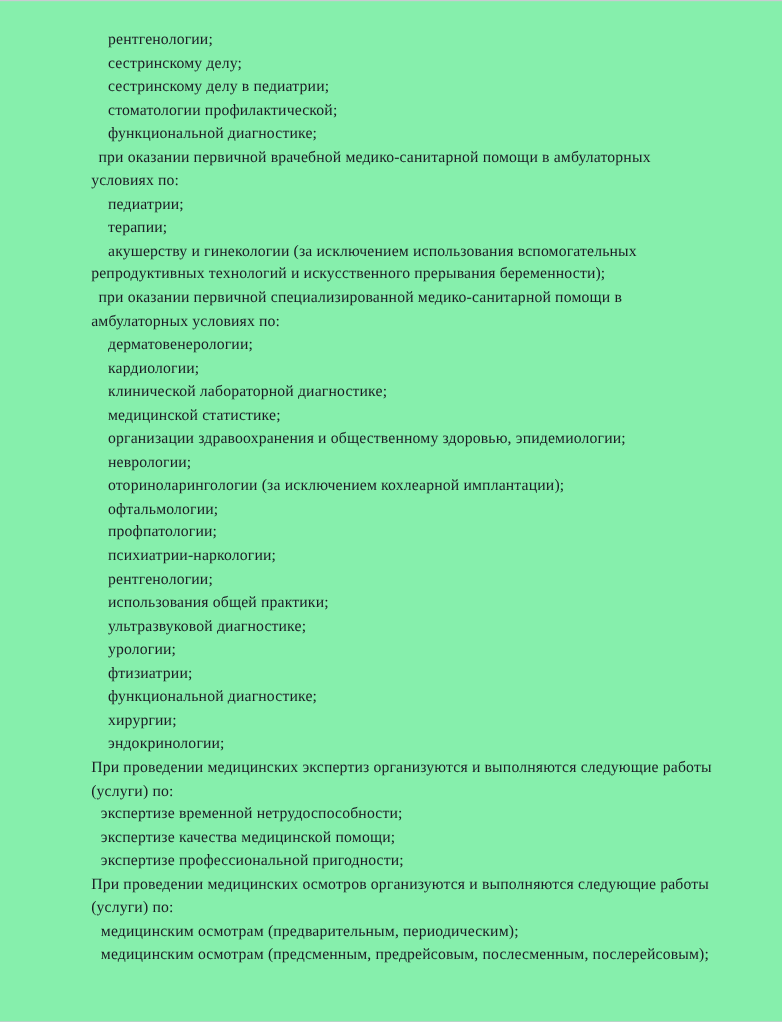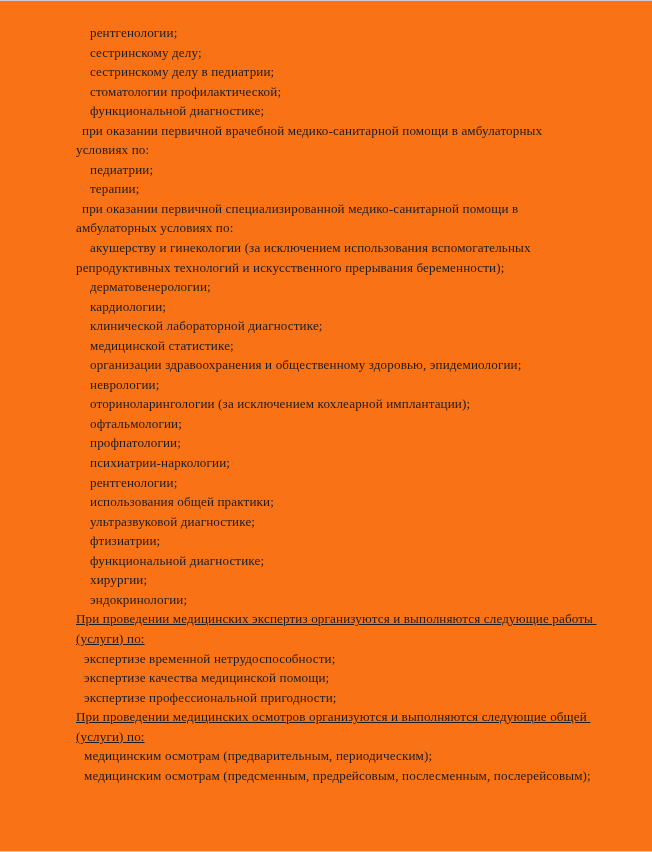--- a/index.html
+++ b/index.html
@@ -13,21 +13,21 @@
     height: 852px;
     overflow: hidden;
     font-family: "Liberation Serif", "DejaVu Serif", serif;
   }
 
   #page {
     position: relative;
     box-sizing: border-box;
     width: 652px;
     height: 852px;
-    background: #f97316;
+    background: #86efac;
     border-top: 1px solid #c9ccd2;
     border-bottom: 1px solid #c9ccd2;
   }
 
   #doc-body {
     position: absolute;
     left: 76px;
     top: 22px;
     width: 518px;
   }
@@ -36,21 +36,21 @@
     display: block;
     color: #1c1c24;
     font-size: 13.1px;
     line-height: 19.55px;
     white-space: pre-wrap;
     letter-spacing: 0.01em;
     text-align: left;
   }
 
   
-  .lvl-base   { padding-left: 0px;  text-indent: 0px; text-decoration: underline; }
+  .lvl-base   { padding-left: 0px;  text-indent: 0px; }
   .lvl-head   { padding-left: 0px;  text-indent: 6px; }
   .lvl-item   { padding-left: 0px;  text-indent: 14px; }
   .lvl-sub    { padding-left: 0px;  text-indent: 8px; }
 
   
   .wrap-hang  { text-indent: 6px; }
   .wrap-item  { text-indent: 14px; }
 </style>
 </head>
 <body>
@@ -58,40 +58,41 @@
 <div id="page">
   <div id="doc-body">
       <span class="line lvl-item wrap-item">рентгенологии;</span>
       <span class="line lvl-item wrap-item">сестринскому делу;</span>
       <span class="line lvl-item wrap-item">сестринскому делу в педиатрии;</span>
       <span class="line lvl-item wrap-item">стоматологии профилактической;</span>
       <span class="line lvl-item wrap-item">функциональной диагностике;</span>
       <span class="line lvl-head wrap-hang">при оказании первичной врачебной медико-санитарной помощи в амбулаторных условиях по:</span>
       <span class="line lvl-item wrap-item">педиатрии;</span>
       <span class="line lvl-item wrap-item">терапии;</span>
+      <span class="line lvl-item wrap-item">акушерству и гинекологии (за исключением использования вспомогательных репродуктивных технологий и искусственного прерывания беременности);</span>
       <span class="line lvl-head wrap-hang">при оказании первичной специализированной медико-санитарной помощи в амбулаторных условиях по:</span>
-      <span class="line lvl-item wrap-item">акушерству и гинекологии (за исключением использования вспомогательных репродуктивных технологий и искусственного прерывания беременности);</span>
       <span class="line lvl-item wrap-item">дерматовенерологии;</span>
       <span class="line lvl-item wrap-item">кардиологии;</span>
       <span class="line lvl-item wrap-item">клинической лабораторной диагностике;</span>
       <span class="line lvl-item wrap-item">медицинской статистике;</span>
       <span class="line lvl-item wrap-item">организации здравоохранения и общественному здоровью, эпидемиологии;</span>
       <span class="line lvl-item wrap-item">неврологии;</span>
       <span class="line lvl-item wrap-item">оториноларингологии (за исключением кохлеарной имплантации);</span>
       <span class="line lvl-item wrap-item">офтальмологии;</span>
       <span class="line lvl-item wrap-item">профпатологии;</span>
       <span class="line lvl-item wrap-item">психиатрии-наркологии;</span>
       <span class="line lvl-item wrap-item">рентгенологии;</span>
       <span class="line lvl-item wrap-item">использования общей практики;</span>
       <span class="line lvl-item wrap-item">ультразвуковой диагностике;</span>
+      <span class="line lvl-item wrap-item">урологии;</span>
       <span class="line lvl-item wrap-item">фтизиатрии;</span>
       <span class="line lvl-item wrap-item">функциональной диагностике;</span>
       <span class="line lvl-item wrap-item">хирургии;</span>
       <span class="line lvl-item wrap-item">эндокринологии;</span>
       <span class="line lvl-base">При проведении медицинских экспертиз организуются и выполняются следующие работы (услуги) по:</span>
       <span class="line lvl-sub">экспертизе временной нетрудоспособности;</span>
       <span class="line lvl-sub">экспертизе качества медицинской помощи;</span>
       <span class="line lvl-sub">экспертизе профессиональной пригодности;</span>
-      <span class="line lvl-base">При проведении медицинских осмотров организуются и выполняются следующие общей (услуги) по:</span>
+      <span class="line lvl-base">При проведении медицинских осмотров организуются и выполняются следующие работы (услуги) по:</span>
       <span class="line lvl-sub">медицинским осмотрам (предварительным, периодическим);</span>
       <span class="line lvl-sub">медицинским осмотрам (предсменным, предрейсовым, послесменным, послерейсовым);</span>
     </div>
 </div>
 
 </body></html>

